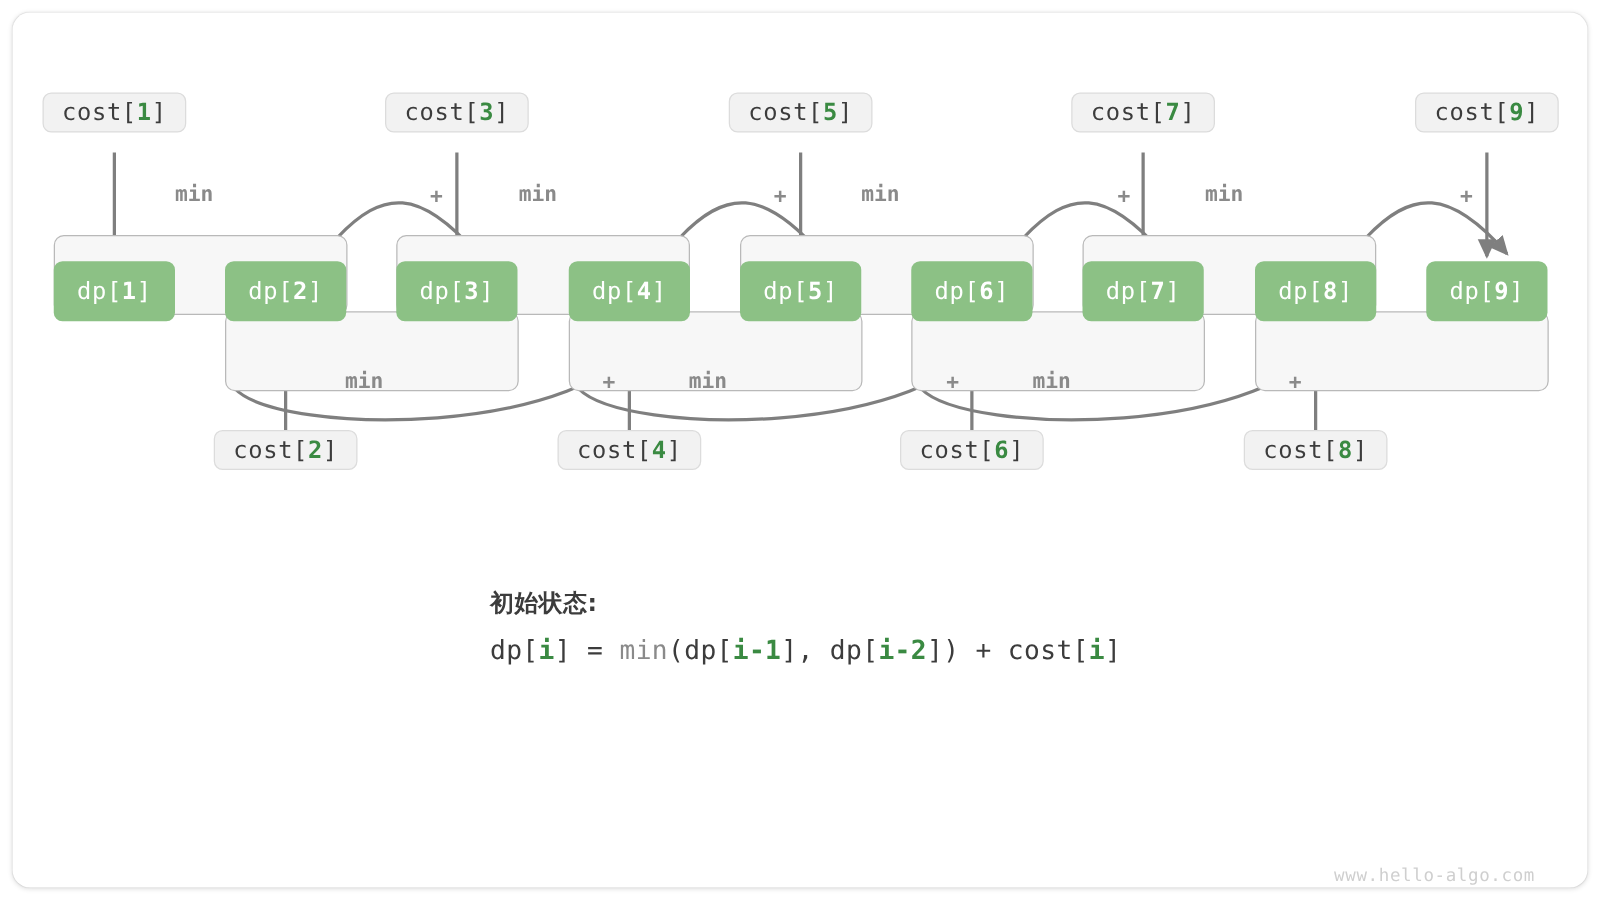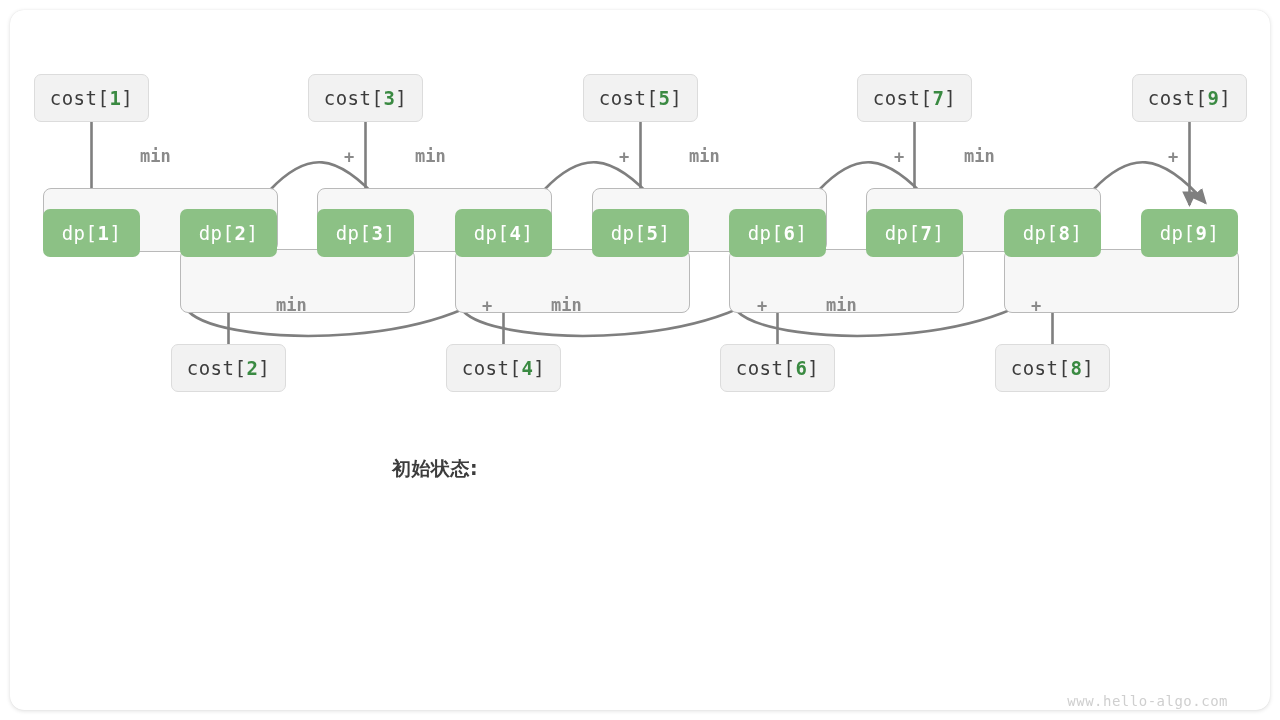--- a/index.html
+++ b/index.html
@@ -50,21 +50,21 @@
   .dp-node {
     width: 97px;
     height: 48px;
     background: #8cc185;
     color: #ffffff;
     font-size: 19px;
   }
   .dp-node .idx { color: #ffffff; font-weight: bold; }
   .cost-node {
     width: 115px;
-    height: 48px;
+    height: 32px;
     background: #f2f2f2;
     border: 1px solid #dcdcdc;
     color: #3c3c3c;
     font-size: 19px;
   }
   .cost-node .idx { color: #3a8a42; font-weight: bold; }
   
   .bracket {
     position: absolute;
     box-sizing: border-box;
@@ -79,21 +79,21 @@
     color: #8a8a8a;
     font-size: 17px;
     font-weight: bold;
     font-family: "DejaVu Sans Mono", monospace;
     white-space: nowrap;
   }
   
   .caption {
     position: absolute;
     left: 392px;
-    top: 456px;
+    top: 470px;
     width: 760px;
   }
   .cap-head {
     color: #3c3c3c;
     font-size: 19px;
     font-weight: bold;
     font-family: "DejaVu Sans", sans-serif;
     margin: 0 0 12px 0;
     letter-spacing: 0.5px;
   }
@@ -273,16 +273,17 @@
       <div class="edge-label" style="left: 276px; top: 295px;">min</div>
       <div class="edge-label" style="left: 482px; top: 296px;">+</div>
       <div class="edge-label" style="left: 551px; top: 295px;">min</div>
       <div class="edge-label" style="left: 757px; top: 296px;">+</div>
       <div class="edge-label" style="left: 826px; top: 295px;">min</div>
       <div class="edge-label" style="left: 1031px; top: 296px;">+</div>
     </div>
 
   <div class="caption">
     <p class="cap-head">初始状态:</p>
+    <p class="cap-formula" id="f-transition"><span>dp[</span><span class="g">i</span><span>] = </span><span class="fn">min</span><span>(dp[</span><span class="g">i-1</span><span>], dp[</span><span class="g">i-2</span><span>]) + cost[</span><span class="g">i</span><span>]</span></p>
   </div>
 
   <div class="watermark">www.hello-algo.com</div>
 </div>
 
 </body></html>

